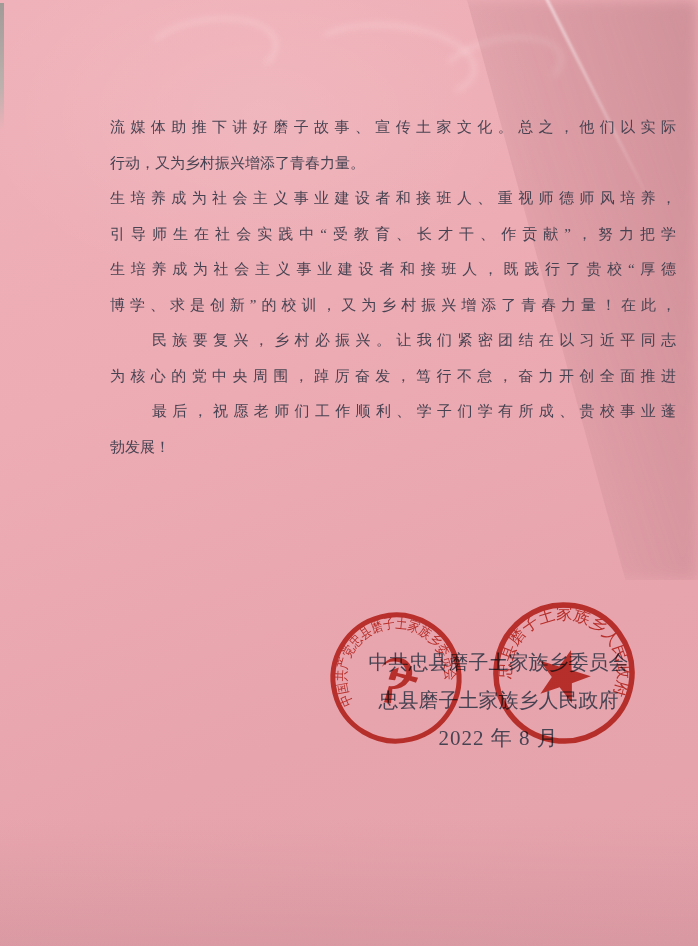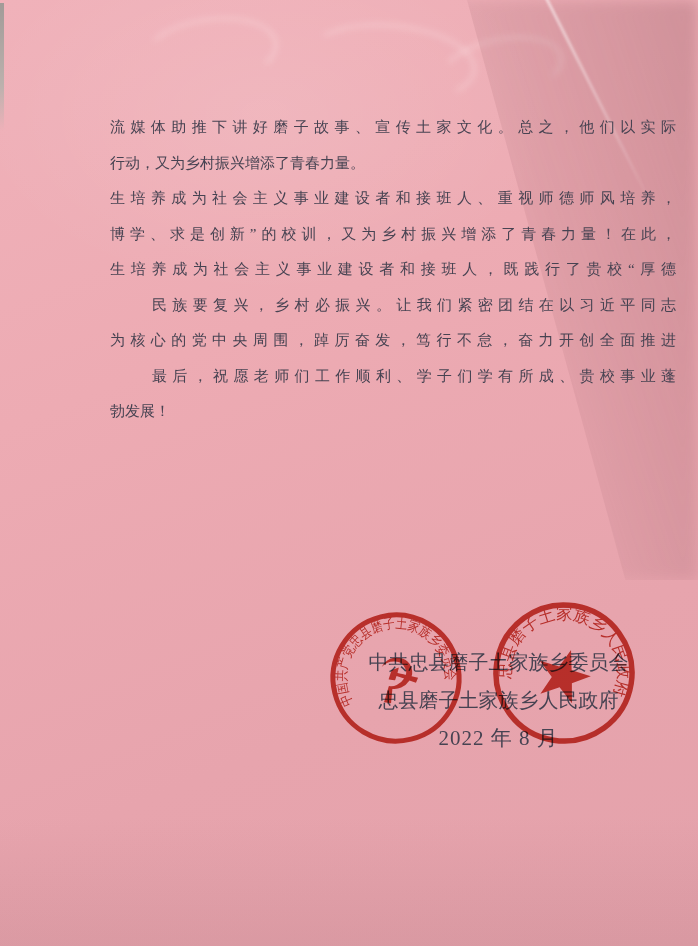--- a/index.html
+++ b/index.html
@@ -84,22 +84,23 @@
   <div class="bleed b2"></div>
   <div class="bleed b3"></div>
   <div class="shadow-tr"></div>
   <div class="crease"></div>
   <div class="shade-b"></div>
 
   <div class="body-text">
     <div class="line fill">流媒体助推下讲好磨子故事、宣传土家文化。总之，他们以实际</div>
     <div class="line">行动，又为乡村振兴增添了青春力量。</div>
     <div class="line fill">生培养成为社会主义事业建设者和接班人、重视师德师风培养，</div>
+    <div class="line fill">引导师生在社会实践中“受教育、长才干、作贡献”，努力把学</div>
+    <div class="line fill">生培养成为社会主义事业建设者和接班人，既践行了贵校“厚德</div>
     <div class="line fill">博学、求是创新”的校训，又为乡村振兴增添了青春力量！在此，</div>
-    <div class="line fill">生培养成为社会主义事业建设者和接班人，既践行了贵校“厚德</div>
     <div class="line ind fill">民族要复兴，乡村必振兴。让我们紧密团结在以习近平同志</div>
     <div class="line fill">为核心的党中央周围，踔厉奋发，笃行不怠，奋力开创全面推进</div>
     <div class="line ind fill">最后，祝愿老师们工作顺利、学子们学有所成、贵校事业蓬</div>
     <div class="line">勃发展！</div>
   </div>
 
   <div class="signature">
     <div>中共忠县磨子土家族乡委员会</div>
     <div>忠县磨子土家族乡人民政府</div>
     <div class="date">2022 年 8 月</div>

